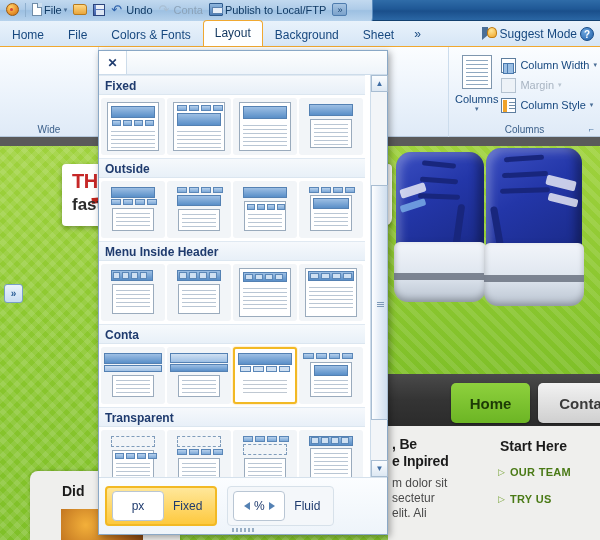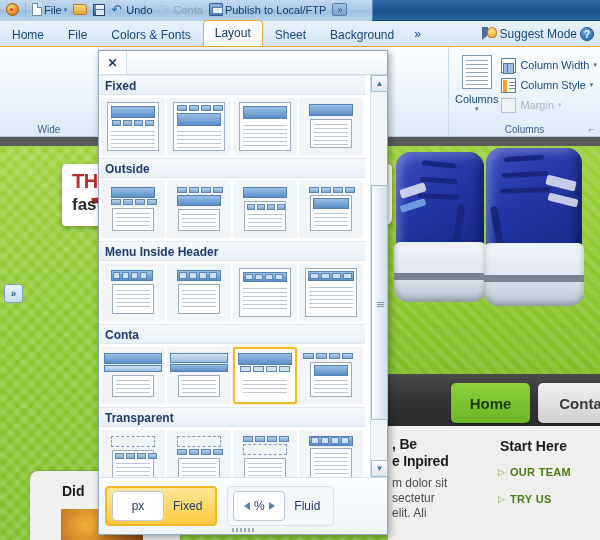--- a/index.html
+++ b/index.html
@@ -310,22 +310,22 @@
       <span class="ico ico-ddots">»</span>
     </div>
   </div>
 </div>
 
 <div id="tabstrip">
   <div class="tab">Home</div>
   <div class="tab">File</div>
   <div class="tab">Colors &amp; Fonts</div>
   <div class="tab active">Layout</div>
+  <div class="tab">Background</div>
   <div class="tab">Sheet</div>
-  <div class="tab">Background</div>
   <div class="tab-more">»</div>
   <div class="spacer"></div>
   <div id="suggest-mode">
     <span class="ico-cursorbulb"></span>
     <span>Suggest Mode</span>
     <span class="ico-help">?</span>
   </div>
 </div>
 
 <div id="ribbon">
@@ -349,29 +349,29 @@
       </span>
       <span class="lbl">Columns</span>
       <span class="caret">▾</span>
     </div>
     <div style="display:flex;flex-direction:column;padding-top:2px;">
       <div class="rsmall">
         <span class="ico-colwidth"></span>
         <span>Column Width</span>
         <span class="caret">▾</span>
       </div>
+      <div class="rsmall disabled">
+        <span class="ico-margin"></span>
+        <span>Margin</span>
+        <span class="caret" style="color:#b8c4d0">▾</span>
+      </div>
       <div class="rsmall">
         <span class="ico-colstyle"></span>
         <span>Column Style</span>
         <span class="caret">▾</span>
-      </div>
-      <div class="rsmall disabled">
-        <span class="ico-margin"></span>
-        <span>Margin</span>
-        <span class="caret" style="color:#b8c4d0">▾</span>
       </div>
     </div>
     <div class="rgroup-title">Columns</div>
     <div class="dlg-launcher">⌐</div>
   </div>
 
 </div>
 
 <div id="canvas">
   <div id="site">

